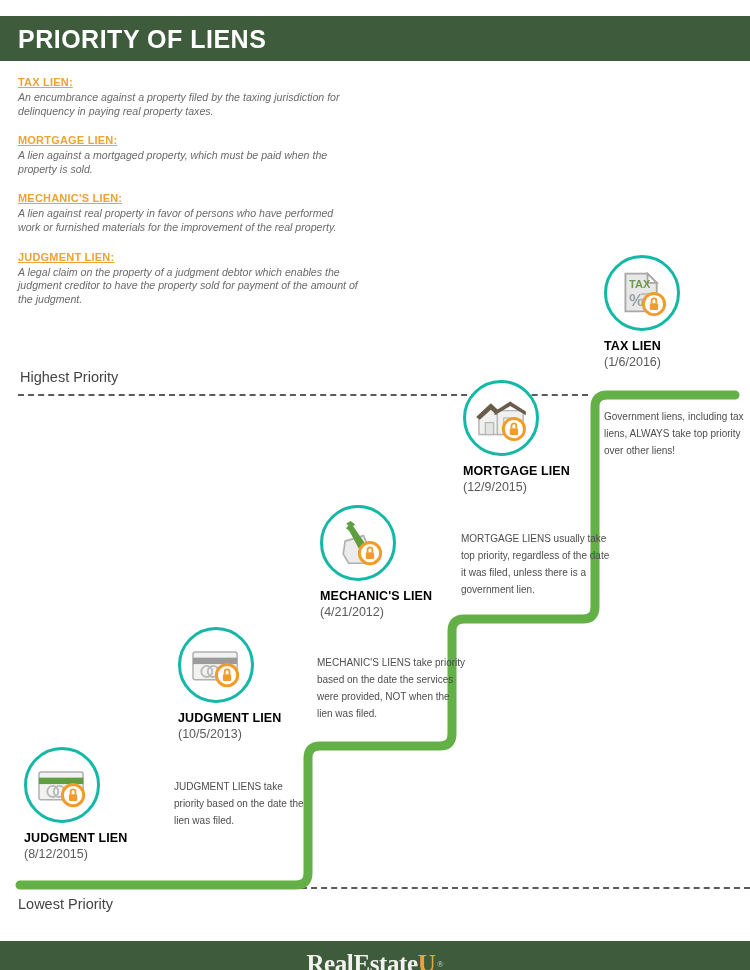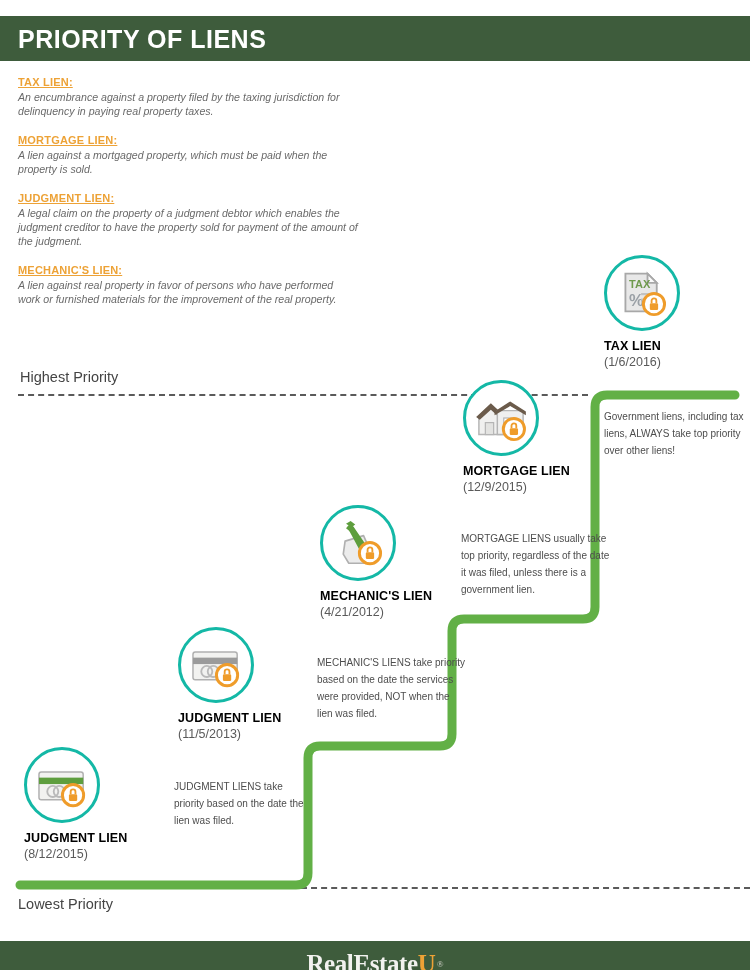--- a/index.html
+++ b/index.html
@@ -112,26 +112,26 @@
   <div class="defs">
     <div class="def">
       <div class="def-term">TAX LIEN:</div>
       <div class="def-body">An encumbrance against a property filed by the taxing jurisdiction for delinquency in paying real property taxes.</div>
     </div>
     <div class="def">
       <div class="def-term">MORTGAGE LIEN:</div>
       <div class="def-body">A lien against a mortgaged property, which must be paid when the property is sold.</div>
     </div>
     <div class="def">
+      <div class="def-term">MECHANIC'S LIEN:</div>
+      <div class="def-body">A lien against real property in favor of persons who have performed work or furnished materials for the improvement of the real property.</div>
+    </div>
+    <div class="def">
       <div class="def-term">JUDGMENT LIEN:</div>
       <div class="def-body">A legal claim on the property of a judgment debtor which enables the judgment creditor to have the property sold for payment of the amount of the judgment.</div>
-    </div>
-    <div class="def">
-      <div class="def-term">MECHANIC'S LIEN:</div>
-      <div class="def-body">A lien against real property in favor of persons who have performed work or furnished materials for the improvement of the real property.</div>
     </div>
   </div>
 
   <div class="rail-label rail-top-label">Highest Priority</div>
   <div class="dashed dashed-top"></div>
 
   <div class="rail-label rail-bottom-label">Lowest Priority</div>
   <div class="dashed dashed-bottom"></div>
 
   <svg class="stair" viewBox="0 0 750 970">
@@ -203,21 +203,21 @@
         <rect x="13" y="24" width="48" height="30" rx="2.5" fill="#f2f2f0" stroke="#b0b0b0" stroke-width="1.6"></rect>
         <rect x="13" y="30" width="48" height="7" fill="#9b9b9b"></rect>
         <circle cx="28" cy="45" r="6" fill="none" stroke="#b9b9b9" stroke-width="2"></circle>
         <circle cx="35" cy="45" r="6" fill="none" stroke="#b9b9b9" stroke-width="2"></circle>
         <circle cx="50" cy="49" r="11.5" fill="#ffffff" stroke="#ef9c2a" stroke-width="3.2"></circle>
         <rect x="45.5" y="48" width="9" height="7.5" rx="1.4" fill="#ef9c2a"></rect>
         <path d="M47.4,48 L47.4,45.4 A2.6,2.6 0 0 1 52.6,45.4 L52.6,48" fill="none" stroke="#ef9c2a" stroke-width="2"></path>
       </svg>
     </div>
     <div class="node-title">JUDGMENT LIEN</div>
-    <div class="node-date">(11/5/2013)</div>
+    <div class="node-date">(10/5/2013)</div>
   </div>
 
   <div class="node node-judgment1">
     <div class="circle">
       <svg class="icon-svg" viewBox="0 0 76 76">
         <rect x="13" y="24" width="48" height="30" rx="2.5" fill="#f2f2f0" stroke="#b0b0b0" stroke-width="1.6"></rect>
         <rect x="13" y="30" width="48" height="7" fill="#5e9e3e"></rect>
         <circle cx="28" cy="45" r="6" fill="none" stroke="#b9b9b9" stroke-width="2"></circle>
         <circle cx="35" cy="45" r="6" fill="none" stroke="#b9b9b9" stroke-width="2"></circle>
         <circle cx="50" cy="49" r="11.5" fill="#ffffff" stroke="#ef9c2a" stroke-width="3.2"></circle>

